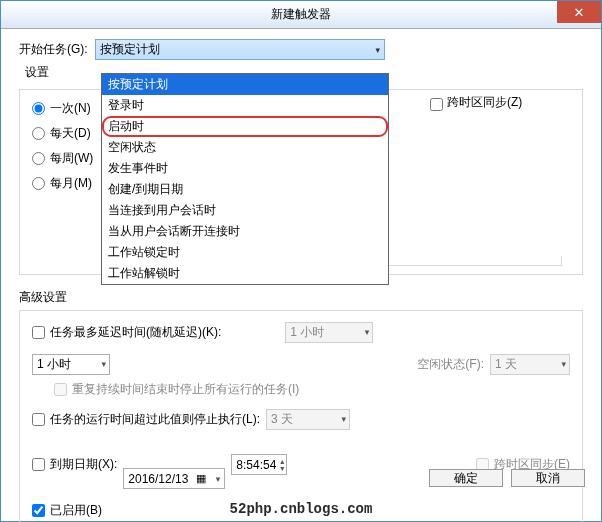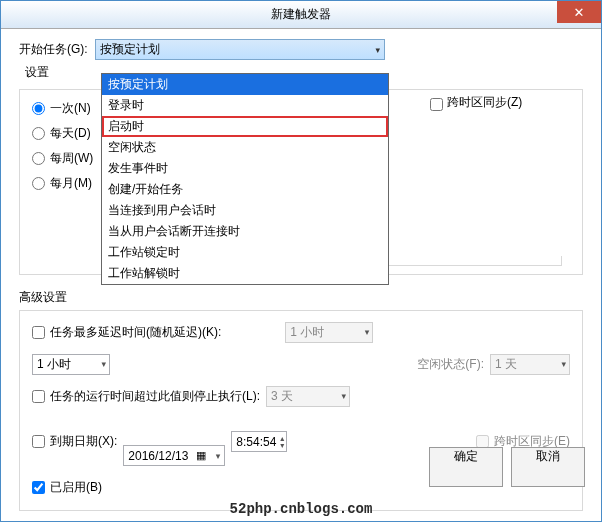--- a/index.html
+++ b/index.html
@@ -9,37 +9,37 @@
   .titlebar-title { font-size: 12px; }
   .close-btn { position: absolute; right: 0; top: 0; width: 44px; height: 22px; background: #c94f3d; color: #fff; display: flex; align-items: center; justify-content: center; font-size: 13px; font-family: "Segoe UI Symbol", sans-serif; cursor: pointer; }
   .content { padding: 10px 18px 0 18px; position: relative; }
   .row { display: flex; align-items: center; margin-bottom: 4px; }
   .row-label { width: 76px; }
   .combo { flex: 1; background: linear-gradient(#d6e9fb,#bedfff); border: 1px solid #7ba7ce; height: 21px; display: flex; align-items: center; padding: 0 4px; position: relative; max-width: 290px; }
   .combo .arrow { position: absolute; right: 4px; font-size: 9px; color: #333; }
   .dropdown { position: absolute; left: 100px; top: 44px; width: 288px; background: #fff; border: 1px solid #666; z-index: 10; }
   .dropdown-item { padding: 2px 6px; cursor: pointer; }
   .dropdown-item.sel { background: #1a6fe0; color: #fff; }
-  .dropdown-item.hl { outline: 2px solid #d33; outline-offset: -2px; }
+  .dropdown-item.hl { outline: 2px solid #d33; outline-offset: -2px; border-radius: 9px; }
   .outer-group { border: 1px solid #d9d9d9; margin-top: 8px; padding: 8px 12px 8px 12px; height: 186px; position: relative; }
   .radios { display: flex; flex-direction: column; gap: 8px; margin-top: 2px; }
   .radio-row label { display: flex; align-items: center; gap: 5px; }
   .tz { position: absolute; left: 410px; top: 4px; display: flex; align-items: flex-end; gap: 4px; }
   .inner-box { position: absolute; left: 104px; top: 166px; right: 20px; bottom: 8px; border-left: 1px solid #d9d9d9; border-right: 1px solid #d9d9d9; border-bottom: 1px solid #d9d9d9; }
   .section-label { margin: 14px 0 4px 0; }
   .adv-group { border: 1px solid #d9d9d9; padding: 10px 12px 12px 12px; }
   .arow { display: flex; align-items: center; gap: 6px; margin-bottom: 10px; min-height: 22px; }
   .arow .chk { display: flex; align-items: center; gap: 5px; }
   .arow .spacer { flex: 1; }
   .sel-disabled, .sel-enabled { border: 1px solid #abadb3; height: 21px; background: #fff; display: flex; align-items: center; padding: 0 4px; position: relative; color: #000; }
   .sel-disabled { color: #888; border-color: #cfcfcf; background: #f4f4f4; }
   .sel-arrow { position: absolute; right: 3px; font-size: 9px; color: #555; }
   .sub-row { margin-left: 22px; color: #888; display: flex; align-items: center; gap: 5px; margin-top: -4px; margin-bottom: 10px; }
   .btnbar { position: absolute; right: 16px; bottom: 34px; display: flex; gap: 8px; }
-  .btn { width: 74px; height: 40px; border: 1px solid #999; background: #f3f3f3; cursor: pointer; display: flex; justify-content: center; }
+  .btn { width: 74px; height: 18px; border: 1px solid #999; background: #f3f3f3; cursor: pointer; display: flex; align-items: center; justify-content: center; }
   .watermark { position: absolute; bottom: 4px; left: 50%; transform: translateX(-50%); font-family: "Courier New", monospace; font-size: 14px; color: #2a2a2a; font-weight: bold; text-shadow: 0 0 2px #fff; }
   .disabled-text { color: #888; }
   input[type=checkbox], input[type=radio] { margin: 0; }
   .date-field { border:1px solid #abadb3; height:21px; display:flex; align-items:center; padding:0 4px; background:#fff; position:relative;margin-top:28px; }
   .date-field .cal { position:absolute; right:18px; font-size:11px; }
   .date-field .dar { position:absolute; right:4px; font-size:9px; color:#555; }
   .time-field { border:1px solid #abadb3; height:21px; display:flex; align-items:center; padding:0 4px; background:#fff; position:relative; }
   .time-field .spin { position:absolute; right:2px; display:flex; flex-direction:column; line-height:7px; font-size:8px; color:#555; }
 </style>
 </head>
@@ -66,21 +66,21 @@
     <div class="row">
       <div class="row-label" style="padding-left:6px;">设置</div>
     </div>
 
     <div class="dropdown">
       <div class="dropdown-item sel">按预定计划</div>
       <div class="dropdown-item">登录时</div>
       <div class="dropdown-item hl">启动时</div>
       <div class="dropdown-item">空闲状态</div>
       <div class="dropdown-item">发生事件时</div>
-      <div class="dropdown-item">创建/开始任务</div>
+      <div class="dropdown-item">创建/到期日期</div>
       <div class="dropdown-item">当连接到用户会话时</div>
       <div class="dropdown-item">当从用户会话断开连接时</div>
       <div class="dropdown-item">工作站锁定时</div>
       <div class="dropdown-item">工作站解锁时</div>
     </div>
 
     <div class="outer-group">
       <div class="radios">
         <div class="radio-row">
             <label>
@@ -136,20 +136,24 @@
           <span class="sel-arrow">▾</span>
         </div>
         <div class="spacer"></div>
         <span class="disabled-text">空闲状态(F):</span>
         <div class="sel-disabled" style="width:80px">
           <span>1 天</span>
           <span class="sel-arrow">▾</span>
         </div>
       </div>
 
+      <div class="sub-row">
+        <input type="checkbox" disabled="" style="">
+        <span>重复持续时间结束时停止所有运行的任务(I)</span>
+      </div>
 
       <div class="arow">
         <label class="chk">
           <input type="checkbox" style="">
           <span>任务的运行时间超过此值则停止执行(L):</span>
         </label>
         <div class="sel-disabled" style="width:84px">
           <span>3 天</span>
           <span class="sel-arrow">▾</span>
         </div>

